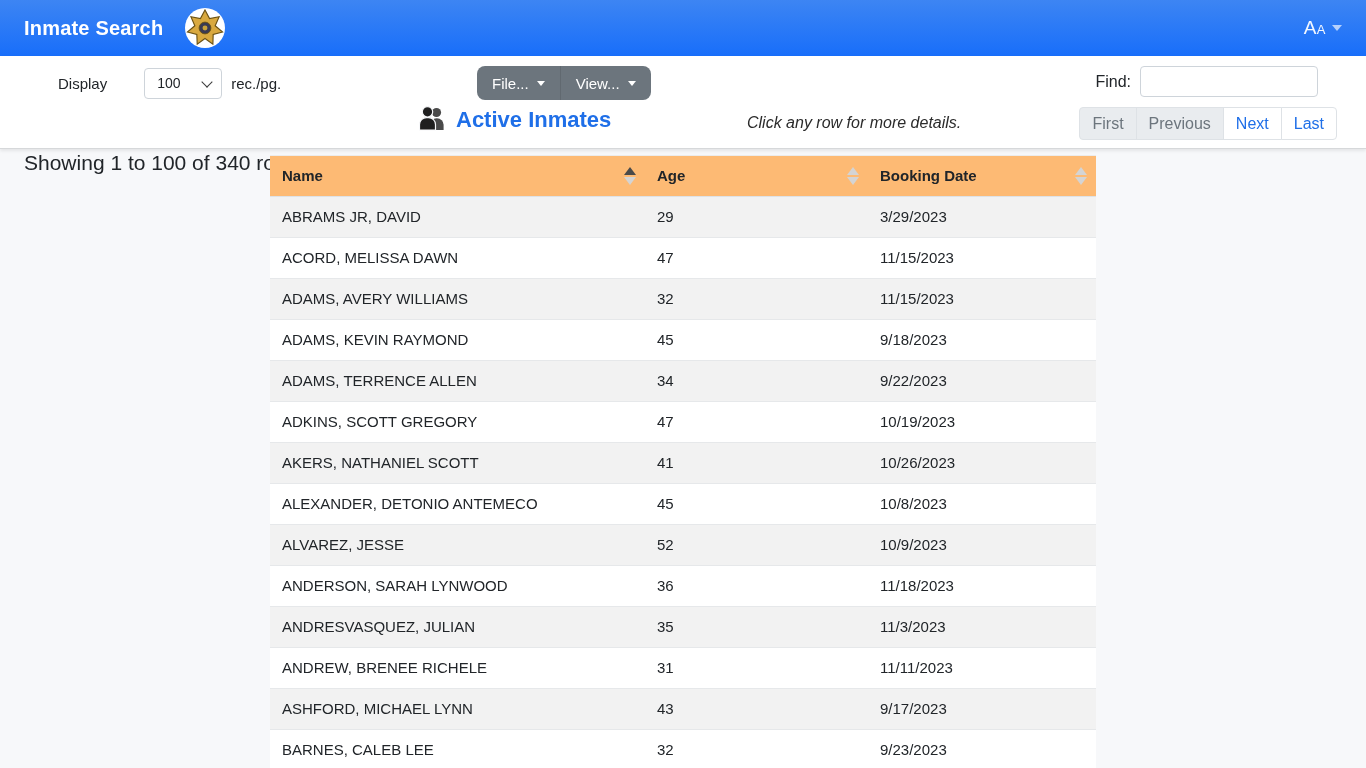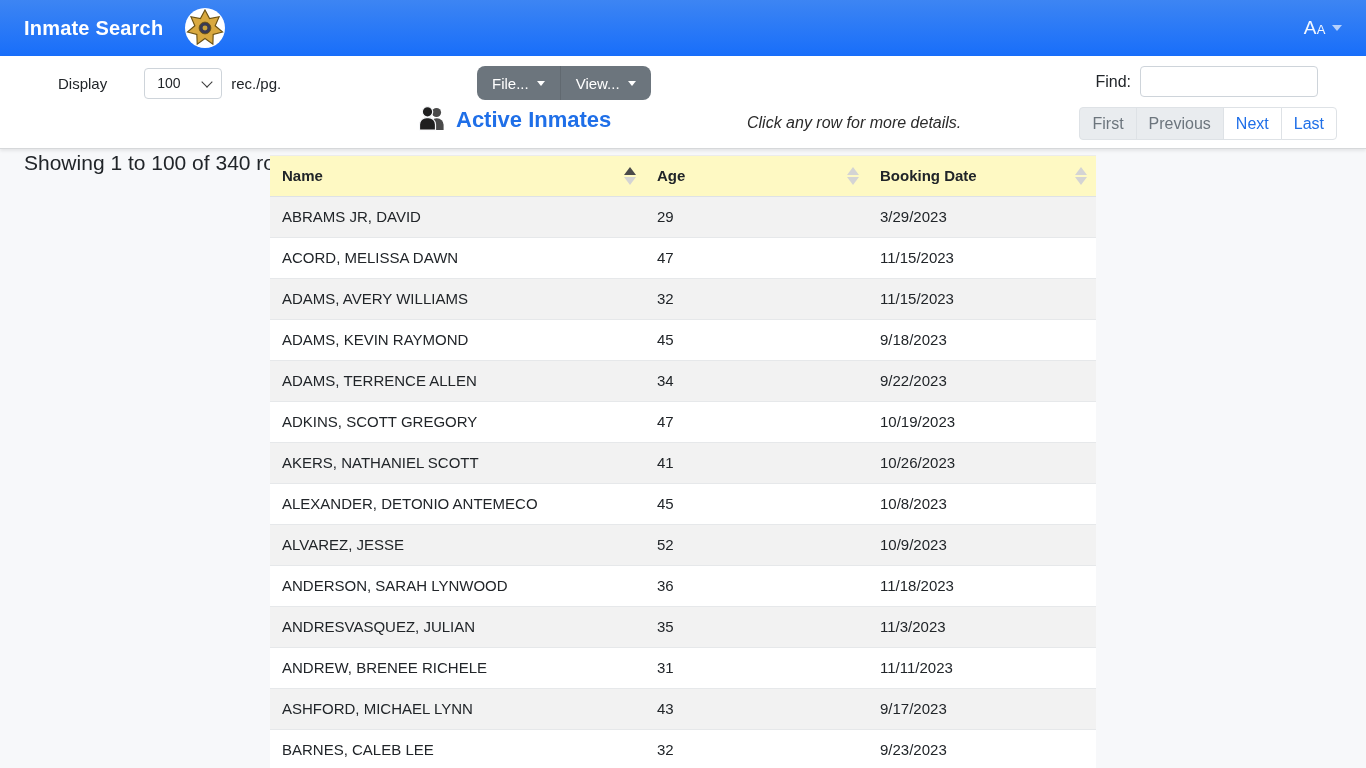--- a/index.html
+++ b/index.html
@@ -58,21 +58,21 @@
   .page-btn + .page-btn{margin-left:-1px;}
   .page-btn:first-child{border-radius:4px 0 0 4px;}
   .page-btn:last-child{border-radius:0 4px 4px 0;}
   .page-btn.disabled{background:var(--disabled-bg);color:#6c757d;cursor:default;}
 
   
   .table-wrap{position:absolute;left:270px;top:155px;width:826px;background:#fff;border-top:1px solid #ececec;}
   table.inmates{width:100%;border-collapse:collapse;font-size:15px;color:#212529;}
   col.c-name{width:375px;} col.c-age{width:223px;} col.c-date{width:228px;}
   thead th{position:relative;height:40px;text-align:left;font-weight:bold;font-size:15px;
-    padding:0 28px 0 12px;border-bottom:1px solid var(--border-light);background:#fef9c3;cursor:pointer;}
+    padding:0 28px 0 12px;border-bottom:1px solid var(--border-light);background:#fdba74;cursor:pointer;}
   tbody td{height:41px;padding:0 12px;border-bottom:1px solid #e6e8ea;}
   tbody tr{cursor:pointer;}
   tbody tr:nth-child(odd){background:var(--stripe);}
 
   .sort-icon{position:absolute;right:9px;top:50%;transform:translateY(-50%);
     display:flex;flex-direction:column;gap:2px;}
   .sort-icon .up{width:0;height:0;border-left:6px solid transparent;border-right:6px solid transparent;
     border-bottom:8px solid #d4d4d4;}
   .sort-icon .down{width:0;height:0;border-left:6px solid transparent;border-right:6px solid transparent;
     border-top:8px solid #d4d4d4;}

